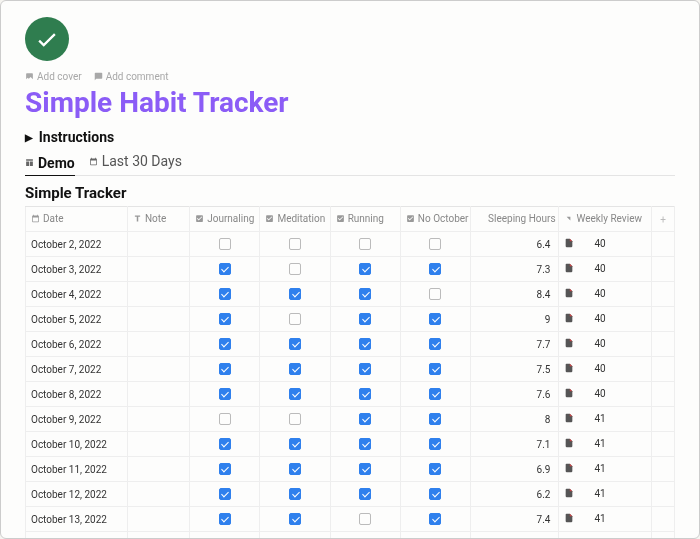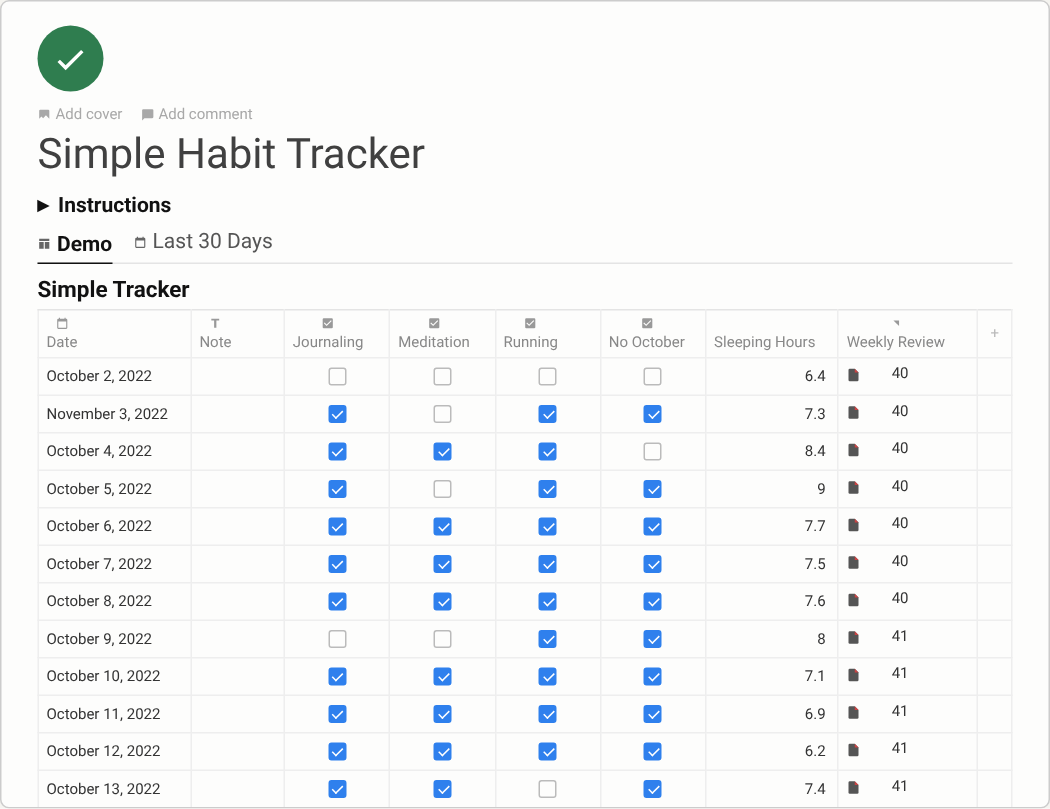--- a/index.html
+++ b/index.html
@@ -33,21 +33,21 @@
   .page-icon svg { width: 26px; height: 26px; fill: #fff; }
   .cover-row {
     font-size: 10px;
     color: #a8a8a8;
     display: flex; gap: 12px;
     margin-bottom: 4px;
   }
   .cover-row span { display: inline-flex; align-items: center; gap: 3px; cursor: pointer; }
   .cover-row svg { width: 9px; height: 9px; fill: #a8a8a8; }
   h1.title {
-    font-size: 28px; font-weight: 400; margin: 0 0 10px 0; color: #404040;
+    font-size: 28px; font-weight: 700; margin: 0 0 10px 0; color: #8b5cf6;
   }
   .instructions {
     display: flex; align-items: center; gap: 6px;
     font-size: 14px; font-weight: 700; color: #111;
     margin-bottom: 8px;
     cursor: pointer;
   }
   .instructions .tri { font-size: 10px; color: #111; }
   .view-tabs {
     display: flex; gap: 14px;
@@ -74,21 +74,21 @@
     padding: 4px 5px;
     height: 25px;
     text-align: left;
     overflow: hidden;
     white-space: nowrap;
   }
   th {
     color: #888; font-weight: 400;
     border-top: 1px solid #e4e4e4;
   }
-  th .th-wrap { display: inline-flex; align-items: center; gap: 3px; flex-direction: column; }
+  th .th-wrap { display: inline-flex; align-items: center; gap: 3px; }
   th svg { width: 9px; height: 9px; fill: #999; }
   td.date-cell { color: #333; }
   td.check-cell { text-align: center; }
   .cb {
     display: inline-block;
     width: 12px; height: 12px;
     border: 1.2px solid #bbb;
     border-radius: 2px;
     vertical-align: middle;
     cursor: pointer;
@@ -246,21 +246,21 @@
           <td class="rel-cell"><span class="rel-wrap">
               <svg viewBox="0 0 24 24" width="10" height="10">
                 <path fill="#555" d="M14 2H6a2 2 0 0 0-2 2v16a2 2 0 0 0 2 2h12a2 2 0 0 0 2-2V8z"></path>
                 <path fill="#c44" d="M14 2v6h6z"></path>
               </svg>
               <span>40</span>
             </span></td>
           <td class="plus"></td>
         </tr>
         <tr>
-          <td class="date-cell"><span>November 3, 2022</span></td>
+          <td class="date-cell"><span>October 3, 2022</span></td>
           <td><span></span></td>
           <td class="check-cell"><span class="cb checked"></span></td>
           <td class="check-cell"><span class="cb"></span></td>
           <td class="check-cell"><span class="cb checked"></span></td>
           <td class="check-cell"><span class="cb checked"></span></td>
           <td class="num-cell"><span>7.3</span></td>
           <td class="rel-cell"><span class="rel-wrap">
               <svg viewBox="0 0 24 24" width="10" height="10">
                 <path fill="#555" d="M14 2H6a2 2 0 0 0-2 2v16a2 2 0 0 0 2 2h12a2 2 0 0 0 2-2V8z"></path>
                 <path fill="#c44" d="M14 2v6h6z"></path>

